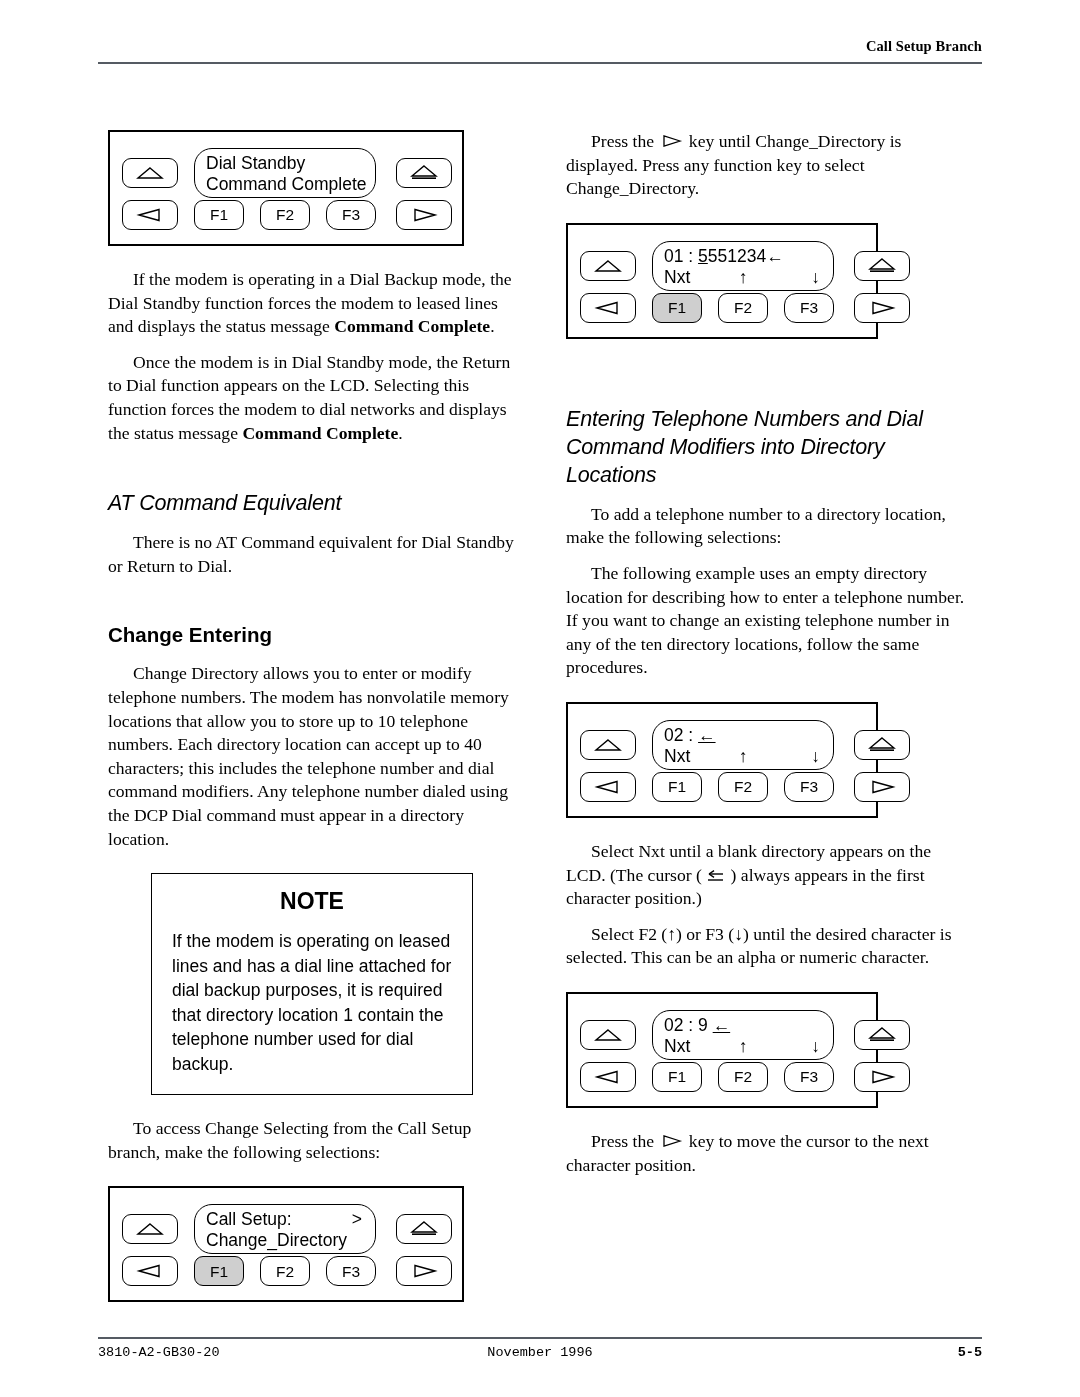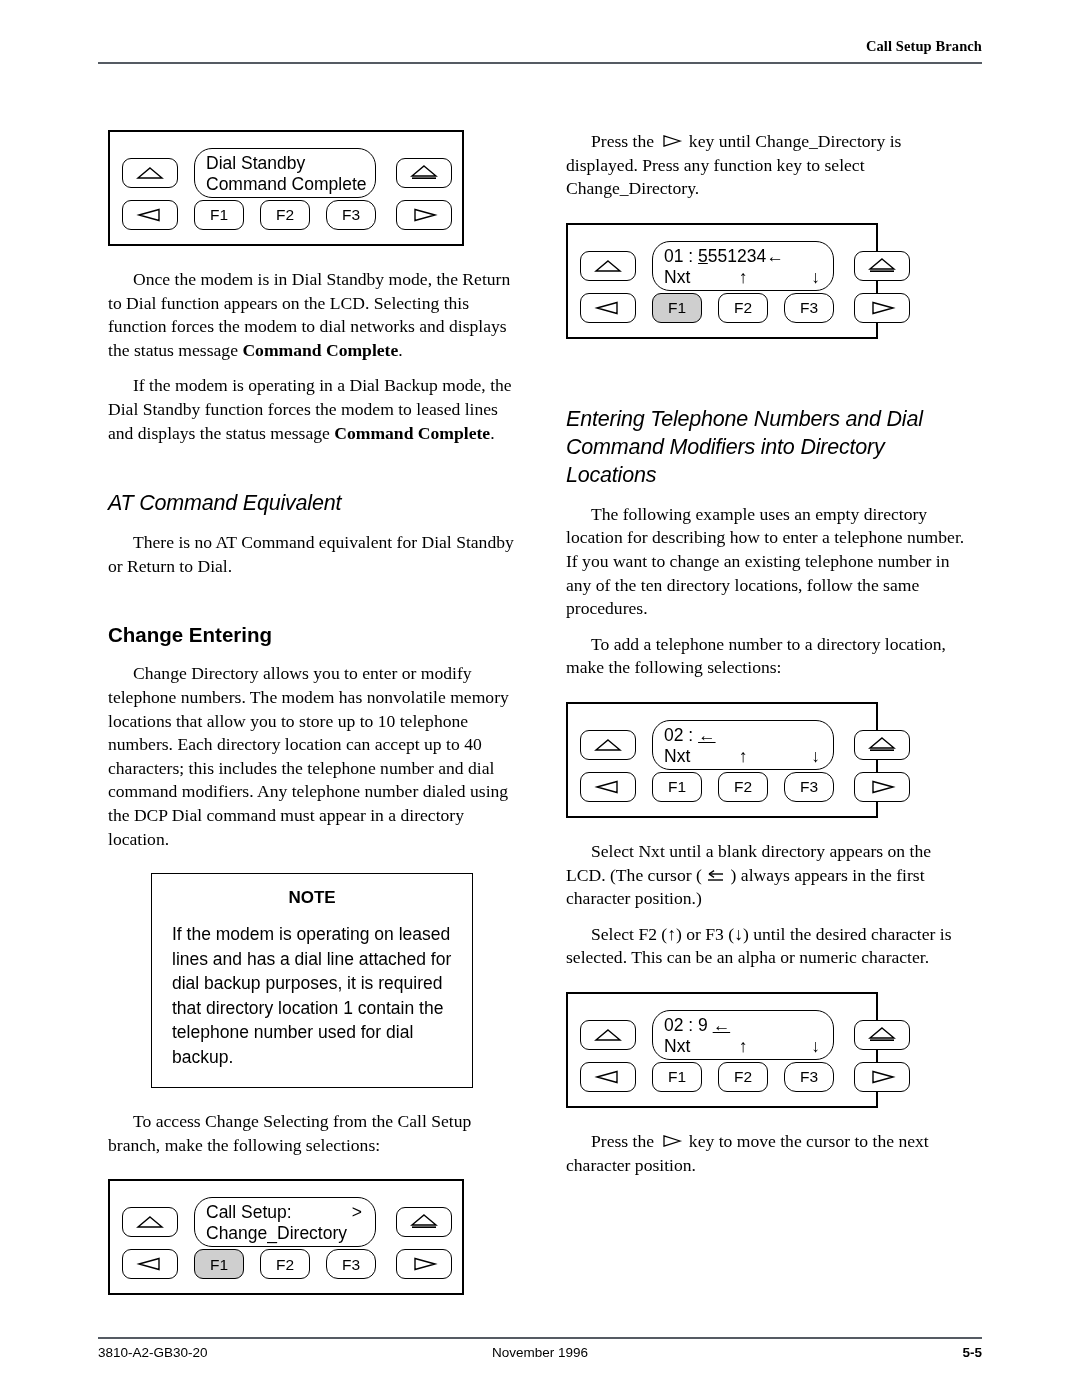--- a/index.html
+++ b/index.html
@@ -51,21 +51,21 @@
     left: 98px;
     top: 1337px;
     width: 884px;
     height: 2px;
     background: #555b63;
   }
   .foot {
     position: absolute;
     top: 1345px;
     font-size: 13.5px;
-    font-family: Liberation Sans, sans-serif;
+    font-family: Liberation Mono, monospace;
   }
   .foot-left  { left: 98px; }
   .foot-mid   { left: 0; width: 1080px; text-align: center; }
   .foot-right { left: 0; width: 982px; text-align: right; font-weight: bold; }
 
   
   .col {
     position: absolute;
     top: 130px;
     width: 408px;
@@ -130,21 +130,21 @@
     box-sizing: border-box;
     width: 322px;
     margin-left: 43px;
     border: 1.6px solid #000;
     padding: 14px 20px 18px 20px;
     background: #fff;
   }
   .note-title {
     font-family: "Liberation Sans", sans-serif;
     font-weight: bold;
-    font-size: 17px;
+    font-size: 23px;
     text-align: center;
     margin-bottom: 14px;
   }
   .note-body {
     font-family: "Liberation Sans", sans-serif;
     font-size: 17.5px;
     line-height: 24.5px;
   }
 
   
@@ -254,23 +254,23 @@
       <div class="key k-f3">F3</div>
       <div class="key k-right">
         <svg width="30" height="14" viewBox="0 0 30 14" aria-hidden="true">
           <polygon points="26,7 6,1.5 6,12.5" fill="#fff" stroke="#000" stroke-width="1.4"></polygon>
         </svg>
       </div>
     </div>
 
     <div class="gap-m"></div>
 
+    <p class="body"><span>If the modem is operating in a Dial Backup mode, the Dial Standby function forces the modem to leased lines and displays the status message </span><b class="inline-b">Command Complete</b><span>.</span></p>
+
     <p class="body"><span>Once the modem is in Dial Standby mode, the Return to Dial function appears on the LCD. Selecting this function forces the modem to dial networks and displays the status message </span><b class="inline-b">Command Complete</b><span>.</span></p>
-
-    <p class="body"><span>If the modem is operating in a Dial Backup mode, the Dial Standby function forces the modem to leased lines and displays the status message </span><b class="inline-b">Command Complete</b><span>.</span></p>
 
     <div class="gap-xl"></div>
 
     <h3 class="sub">AT Command Equivalent</h3>
 
     <div class="gap-s"></div>
 
     <p class="body">There is no AT Command equivalent for Dial Standby or Return to Dial.</p>
 
     <div class="gap-xl"></div>
@@ -368,23 +368,23 @@
 
     <div class="gap-m"></div>
 
 
     <div class="gap-xl"></div>
 
     <h3 class="sub">Entering Telephone Numbers and Dial Command Modifiers into Directory Locations</h3>
 
     <div class="gap-s"></div>
 
+    <p class="body">To add a telephone number to a directory location, make the following selections:</p>
+
     <p class="body">The following example uses an empty directory location for describing how to enter a telephone number. If you want to change an existing telephone number in any of the ten directory locations, follow the same procedures.</p>
-
-    <p class="body">To add a telephone number to a directory location, make the following selections:</p>
 
     <div class="gap-m"></div>
 
     <div class="panel">
       <div class="key k-up">
         <svg width="30" height="14" viewBox="0 0 30 14" aria-hidden="true">
           <polygon points="15,2 27,12 3,12" fill="#fff" stroke="#000" stroke-width="1.4"></polygon>
         </svg>
       </div>
       <div class="key k-top">

